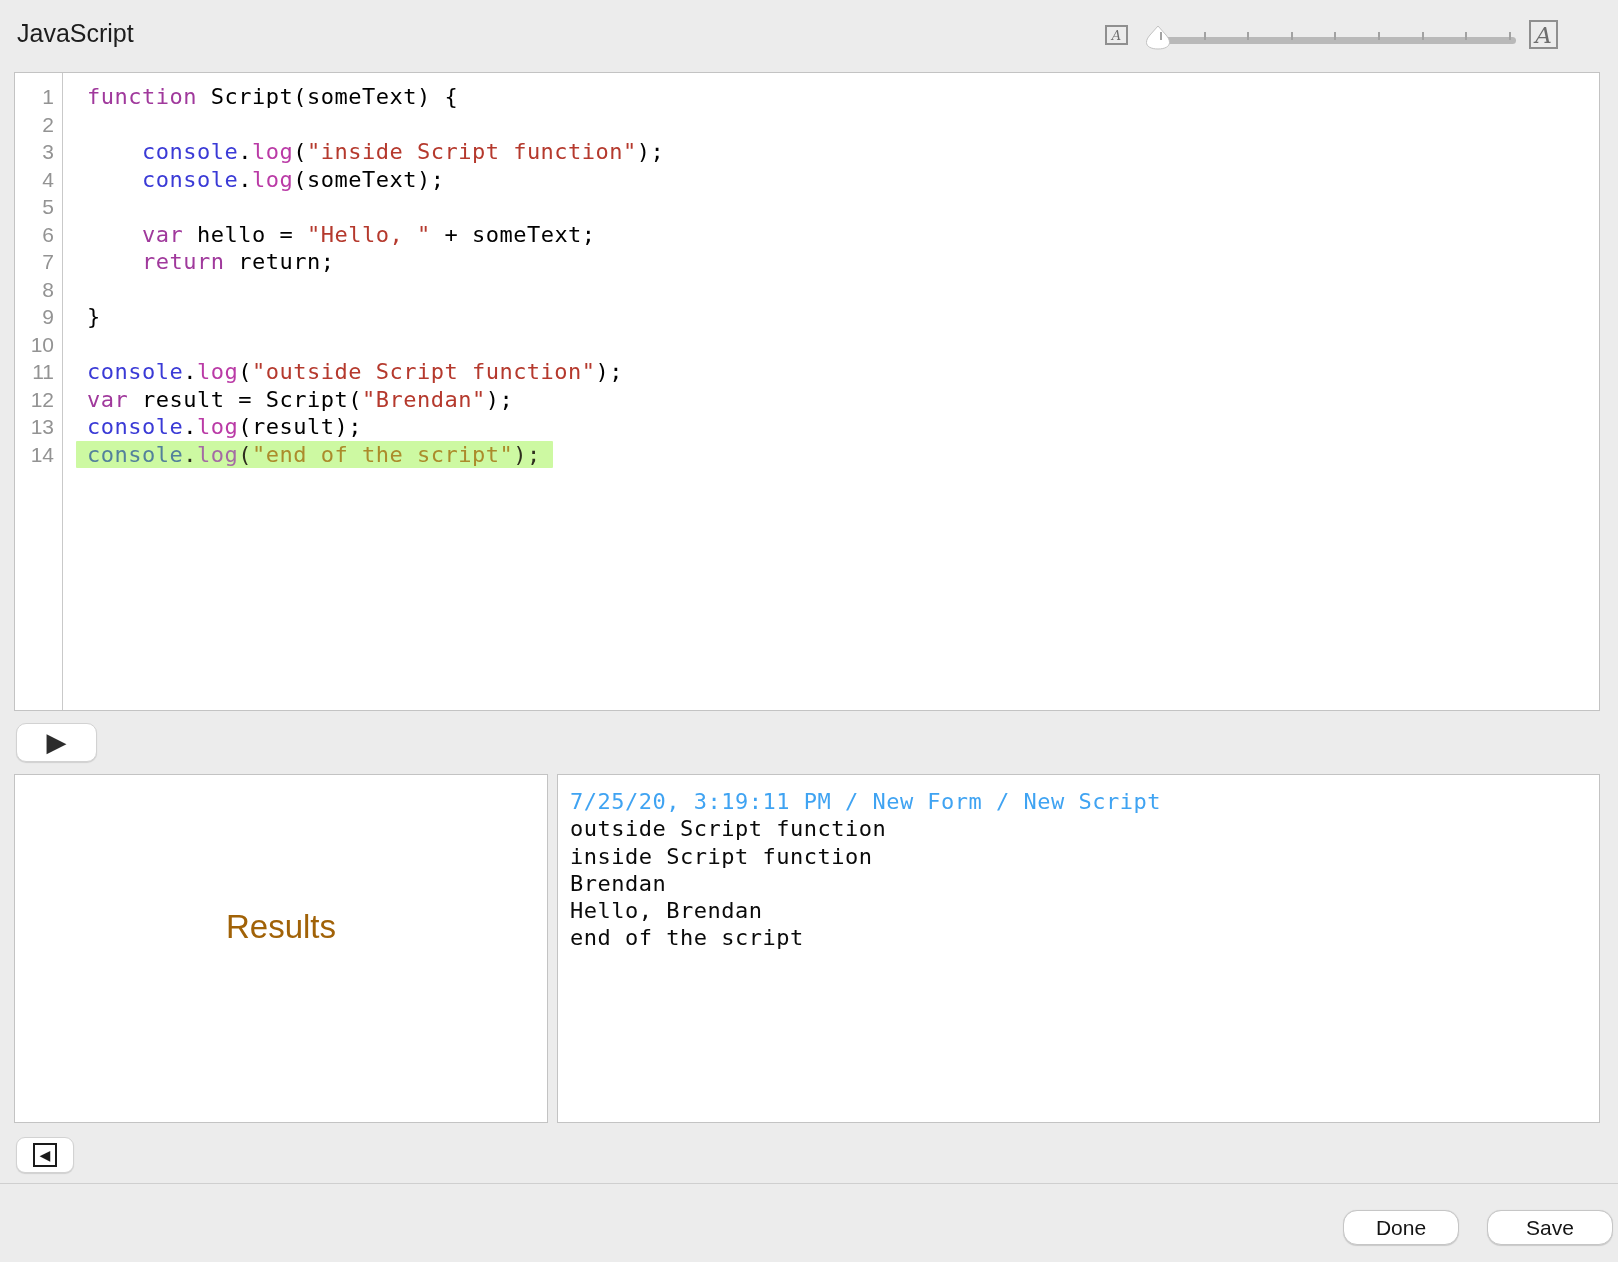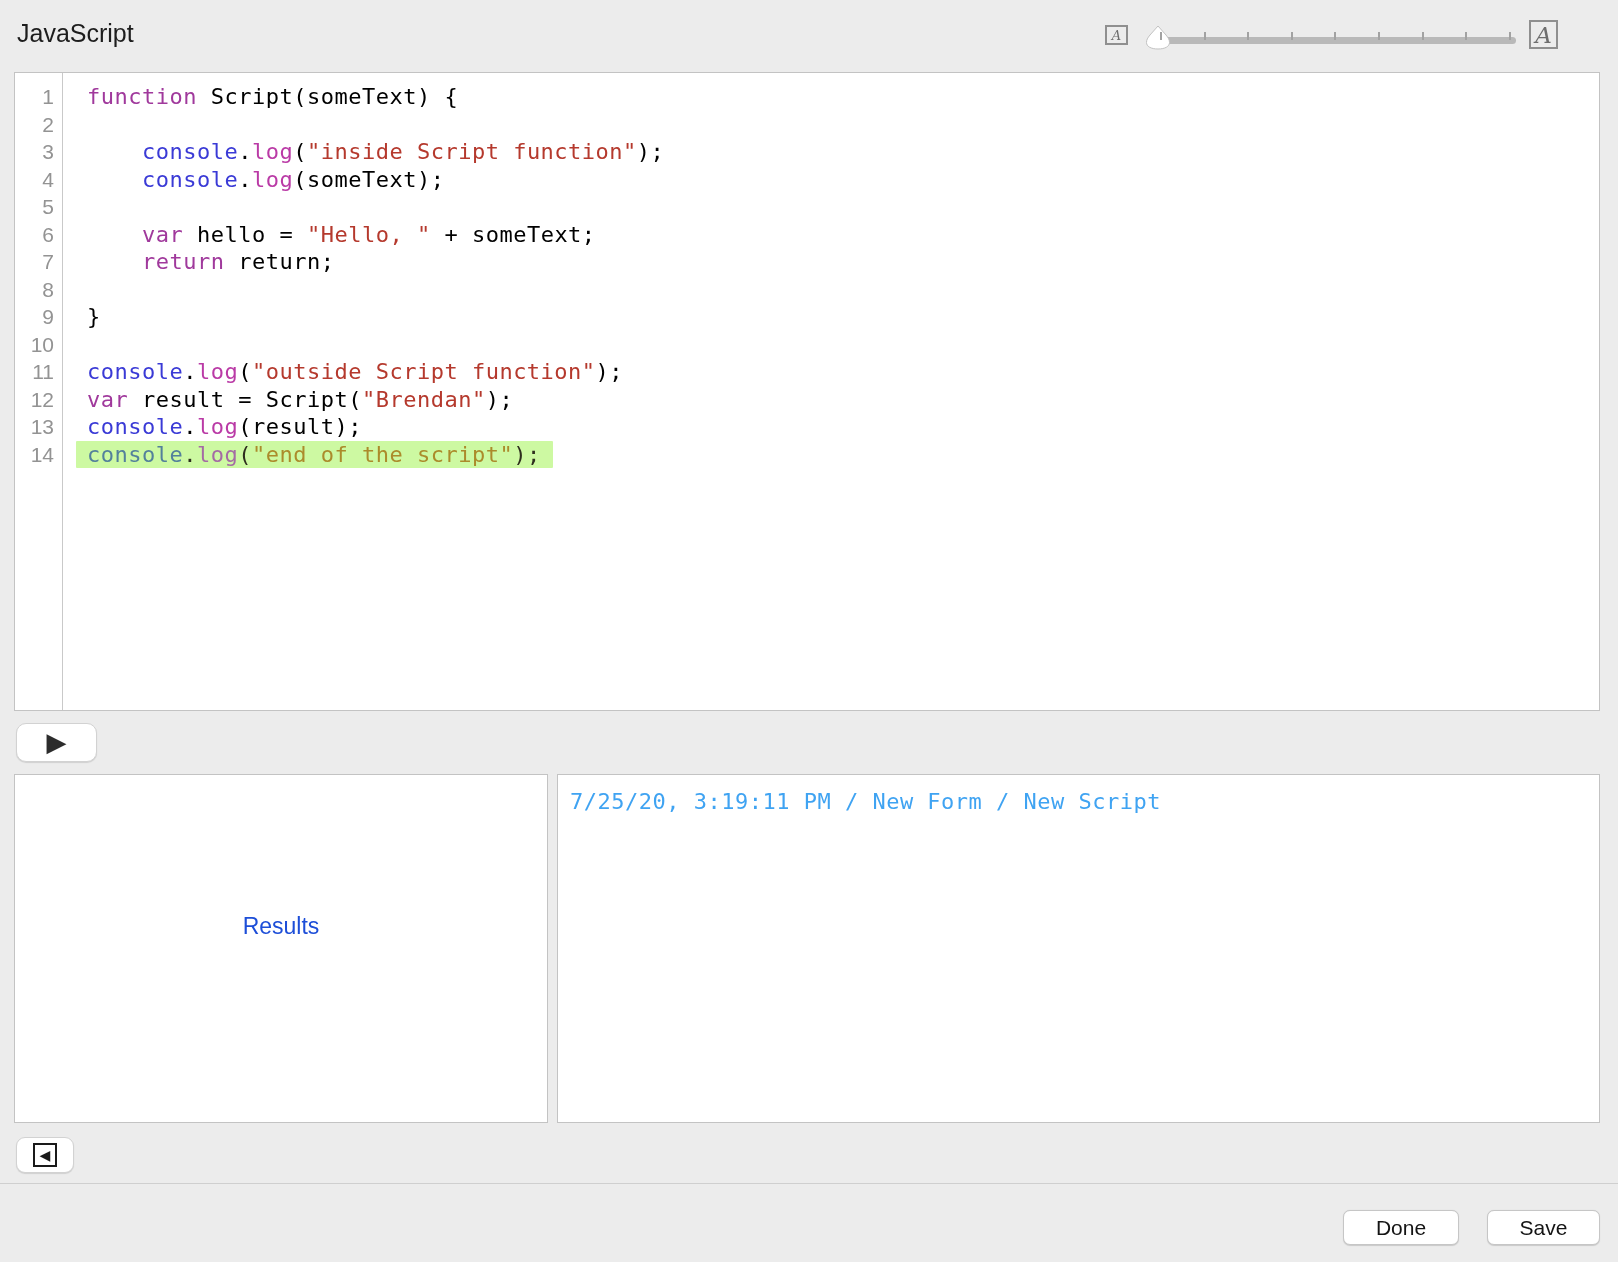--- a/index.html
+++ b/index.html
@@ -36,42 +36,42 @@
 
   
   .run-btn { position:absolute; left:16px; top:723px; width:81px; height:39px; background:#fff;
     border:1px solid #d2d2d2; border-radius:10px; box-shadow:0 1px 1px rgba(0,0,0,0.12);
     display:flex; align-items:center; justify-content:center; cursor:default; }
   .run-btn span { font-size:26px; color:#2c2c2c; line-height:1; transform:translateY(-1px); }
 
   
   .results-panel { position:absolute; left:14px; top:774px; width:534px; height:349px; background:#fff;
     border:1px solid #c3c3c3; display:flex; align-items:center; justify-content:center; }
-  .results-label { color:#1d4ed8; font-size:23px; transform:translateY(-22px); }
+  .results-label { color:#a16207; font-size:33px; transform:translateY(-22px); }
   .console-panel { position:absolute; left:557px; top:774px; width:1043px; height:349px; background:#fff;
     border:1px solid #c3c3c3; padding:13px 10px 0 12px; font-family:"DejaVu Sans Mono", monospace;
     font-size:22px; letter-spacing:0.5px; line-height:27.3px; overflow:hidden; }
   .console-header { color:var(--conhead); white-space:pre; }
   .console-line { color:#0a0a0a; white-space:pre; }
 
   
   .toggle-btn { position:absolute; left:16px; top:1137px; width:58px; height:36px; background:#fff;
     border:1px solid #d2d2d2; border-radius:9px; box-shadow:0 1px 1px rgba(0,0,0,0.12);
     display:flex; align-items:center; justify-content:center; }
   .toggle-icon { width:24px; height:24px; border:2.5px solid #1a1a1a; display:flex; align-items:center;
     justify-content:center; }
   .toggle-icon span { font-size:14px; color:#1a1a1a; line-height:1; transform:translateY(-0.5px); }
 
   
   .footer-divider { position:absolute; left:0; top:1183px; width:1618px; height:1px; background:#cfcfcf; }
   .btn { position:absolute; top:1210px; height:35px; background:#fff; border:1px solid #c6c6c6;
-    border-radius:7px; font-size:21px; color:#141414; display:flex; align-items:center;
+    border-radius:14px; font-size:21px; color:#141414; display:flex; align-items:center;
     justify-content:center; box-shadow:0 0.5px 1px rgba(0,0,0,0.15); }
   .btn-done { left:1343px; width:116px; }
-  .btn-save { left:1487px; width:113px; }
+  .btn-save { left:1487px; width:126px; }
 </style>
 </head>
 <body>
 
 <div id="app">
 
   <div class="title">JavaScript</div>
 
   <div class="fontctl">
     <div class="abox-small">
@@ -135,20 +135,27 @@
   <div class="run-btn">
     <span>▶</span>
   </div>
 
   <div class="results-panel">
     <div class="results-label">Results</div>
   </div>
 
   <div class="console-panel">
     <div class="console-header">7/25/20, 3:19:11 PM / New Form / New Script</div>
+    <div>
+        <div class="console-line">outside Script function</div>
+        <div class="console-line">inside Script function</div>
+        <div class="console-line">Brendan</div>
+        <div class="console-line">Hello, Brendan</div>
+        <div class="console-line">end of the script</div>
+      </div>
   </div>
 
   <div class="toggle-btn">
     <div class="toggle-icon">
       <span>◀</span>
     </div>
   </div>
 
   <div class="footer-divider"></div>
   <div class="btn btn-done">Done</div>

